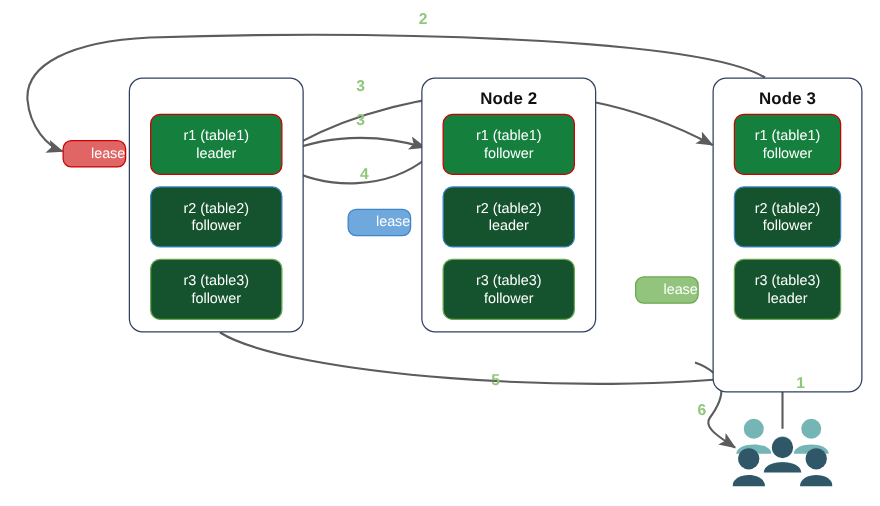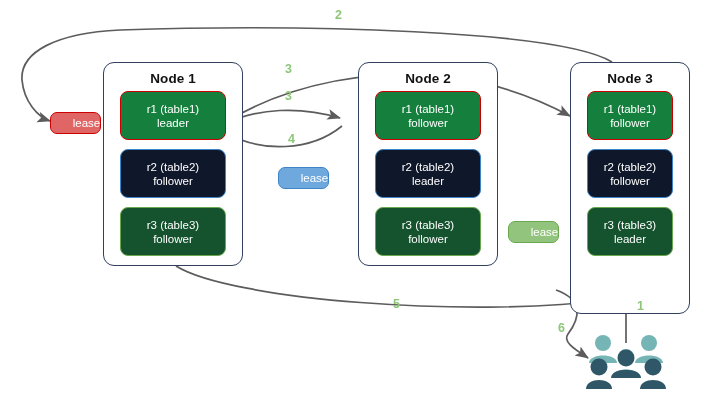--- a/index.html
+++ b/index.html
@@ -10,21 +10,21 @@
 
   .node{position:absolute;border:1.6px solid #30405e;border-radius:11px;background:#fff;
         box-sizing:border-box;}
   .node-title{position:absolute;left:0;right:0;top:8px;text-align:center;
         font-size:13.5px;font-weight:bold;color:#111;letter-spacing:.1px;}
   .range{position:absolute;left:16px;right:16px;height:49px;border-radius:8px;
          box-sizing:border-box;display:flex;flex-direction:column;align-items:center;
          justify-content:center;color:#ffffff;font-size:11.5px;line-height:14px;text-align:center;}
   .range .l1,.range .l2{display:block;}
   .r-red{background:#15803d;border:1.6px solid #cc0000;}
-  .r-blue{background:#0f172a;border:1.6px solid #3d85c6;align-items:center;}
+  .r-blue{background:#14532d;border:1.6px solid #3d85c6;align-items:center;}
   .r-green{background:#14532d;border:1.6px solid #6aa84f;}
 
   .lease{position:absolute;border-radius:7px;box-sizing:border-box;display:flex;
          align-items:center;justify-content:center;color:#fff;font-size:11.5px;height:22px;padding-left:22px;}
   .lease.red{background:#e06666;border:1.6px solid #cc0000;}
   .lease.blue{background:#6fa8dc;border:1.6px solid #3d85c6;}
   .lease.green{background:#93c47d;border:1.6px solid #6aa84f;}
 
   .num{position:absolute;color:#8ec77a;font-size:12.5px;font-weight:bold;}
 
@@ -53,36 +53,35 @@
 
       <path d="M176,266 C230,300 470,318 608,300 C636,296 644,288 640,272"></path>
 
       <path d="M626,343 L626,268"></path>
 
       <path d="M556,290 C584,300 580,318 568,334 C562,342 576,350 588,358"></path>
     </g>
   </svg>
 
   <div class="node" id="node-1" style="left:103px;top:62px;width:140px;height:204px;">
-    <div class="node-title">Node 1</div>
     <div class="range r-red" style="top:28px;">
       <span class="l1">r1 (table1)</span>
       <span class="l2">leader</span>
     </div>
     <div class="range r-blue" style="top:86px;">
       <span class="l1">r2 (table2)</span>
       <span class="l2">follower</span>
     </div>
     <div class="range r-green" style="top:144px;">
       <span class="l1">r3 (table3)</span>
       <span class="l2">follower</span>
     </div>
   </div>
 
-  <div class="node" id="node-2" style="left:337px;top:62px;width:140px;height:204px;margin-left:21px;">
+  <div class="node" id="node-2" style="left:337px;top:62px;width:140px;height:204px;">
     <div class="node-title">Node 2</div>
     <div class="range r-red" style="top:28px;">
       <span class="l1">r1 (table1)</span>
       <span class="l2">follower</span>
     </div>
     <div class="range r-blue" style="top:86px;">
       <span class="l1">r2 (table2)</span>
       <span class="l2">leader</span>
     </div>
     <div class="range r-green" style="top:144px;">

